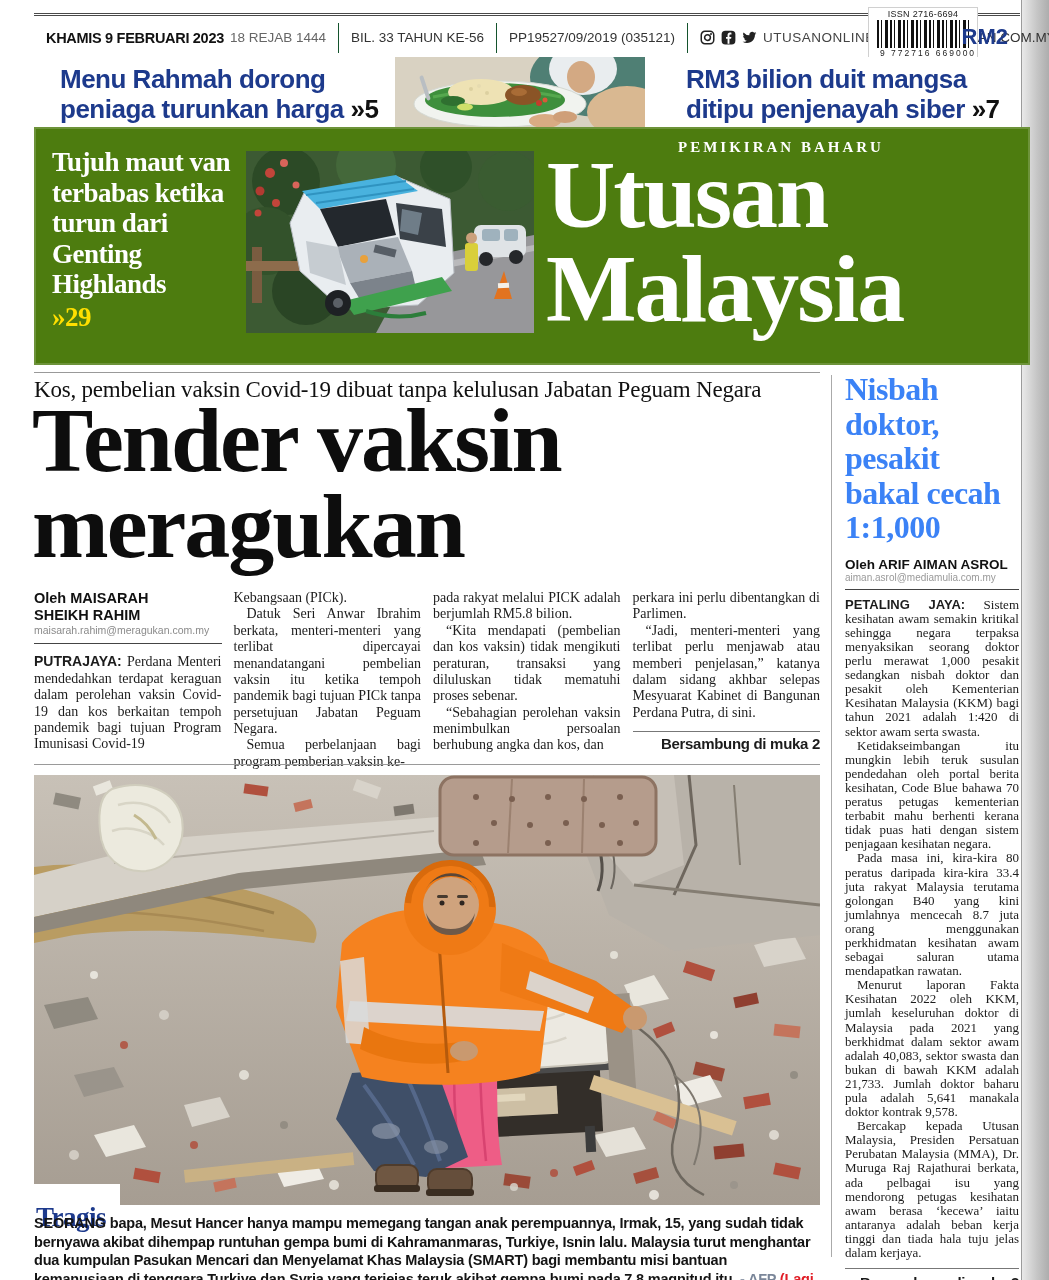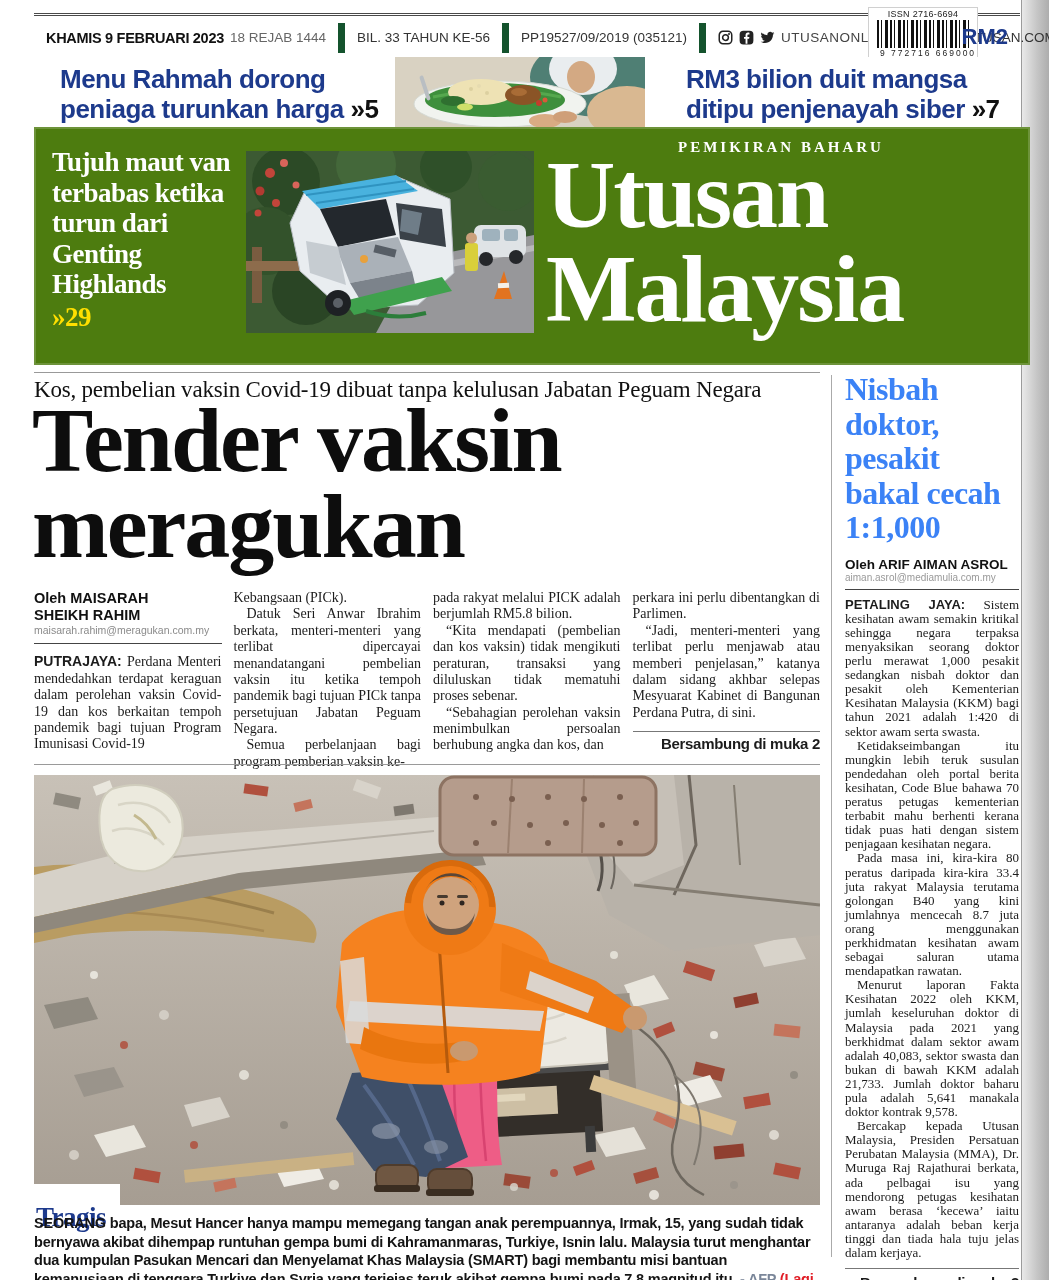--- a/index.html
+++ b/index.html
@@ -9,21 +9,21 @@
 
   
   .page-edge{position:absolute;top:0;right:0;width:27px;height:1280px;
     background:linear-gradient(to right,#e9e9e9 0,#c6c6c6 55%,#adadad 100%);
     border-left:1px solid #9b9b9b;}
 
   
   .topbar{position:absolute;left:34px;top:13px;width:986px;height:43px;
     border-top:3px double #4a4a4a;border-bottom:3px double #8a8a8a;
     display:flex;align-items:center;font-size:13.5px;color:#333;}
-  .tcell{padding:0 12px;border-right:7px solid #14532d;height:30px;display:flex;align-items:center;gap:6px;white-space:nowrap;}
+  .tcell{padding:0 12px;border-right:1px solid #14532d;height:30px;display:flex;align-items:center;gap:6px;white-space:nowrap;}
   .tcell:last-child{border-right:none;}
   .tb-date{font-weight:bold;color:#111;font-size:14.5px;letter-spacing:-.3px;}
   .tb-hijri{color:#666;font-size:13.5px;}
   .soc-ic{width:15px;height:15px;display:inline-block;}
   .tb-handle{letter-spacing:.5px;color:#444;}
   .barcode-box{position:absolute;right:42px;top:-9px;width:108px;height:53px;background:#fff;
     border:1px solid #d0d0d0;text-align:center;padding-top:1px;}
   .issn{font-size:9px;color:#222;letter-spacing:.3px;}
   .bars{height:28px;margin:1px 8px 0 8px;
     background:repeating-linear-gradient(90deg,#111 0 2px,#fff 2px 4px,#111 4px 5px,#fff 5px 8px,#111 8px 11px,#fff 11px 13px);}

